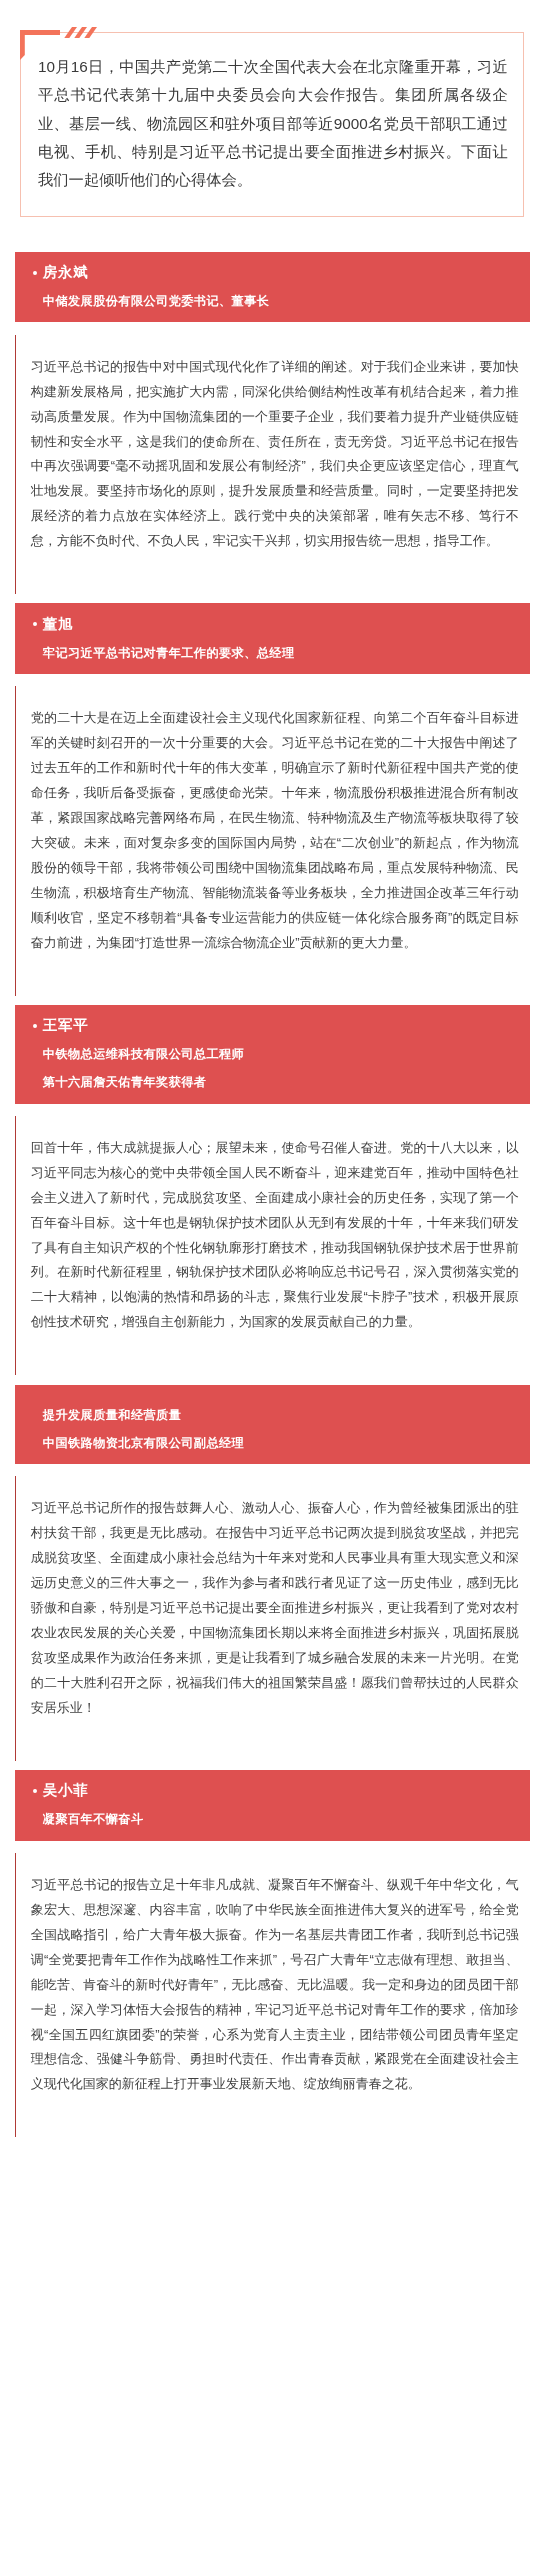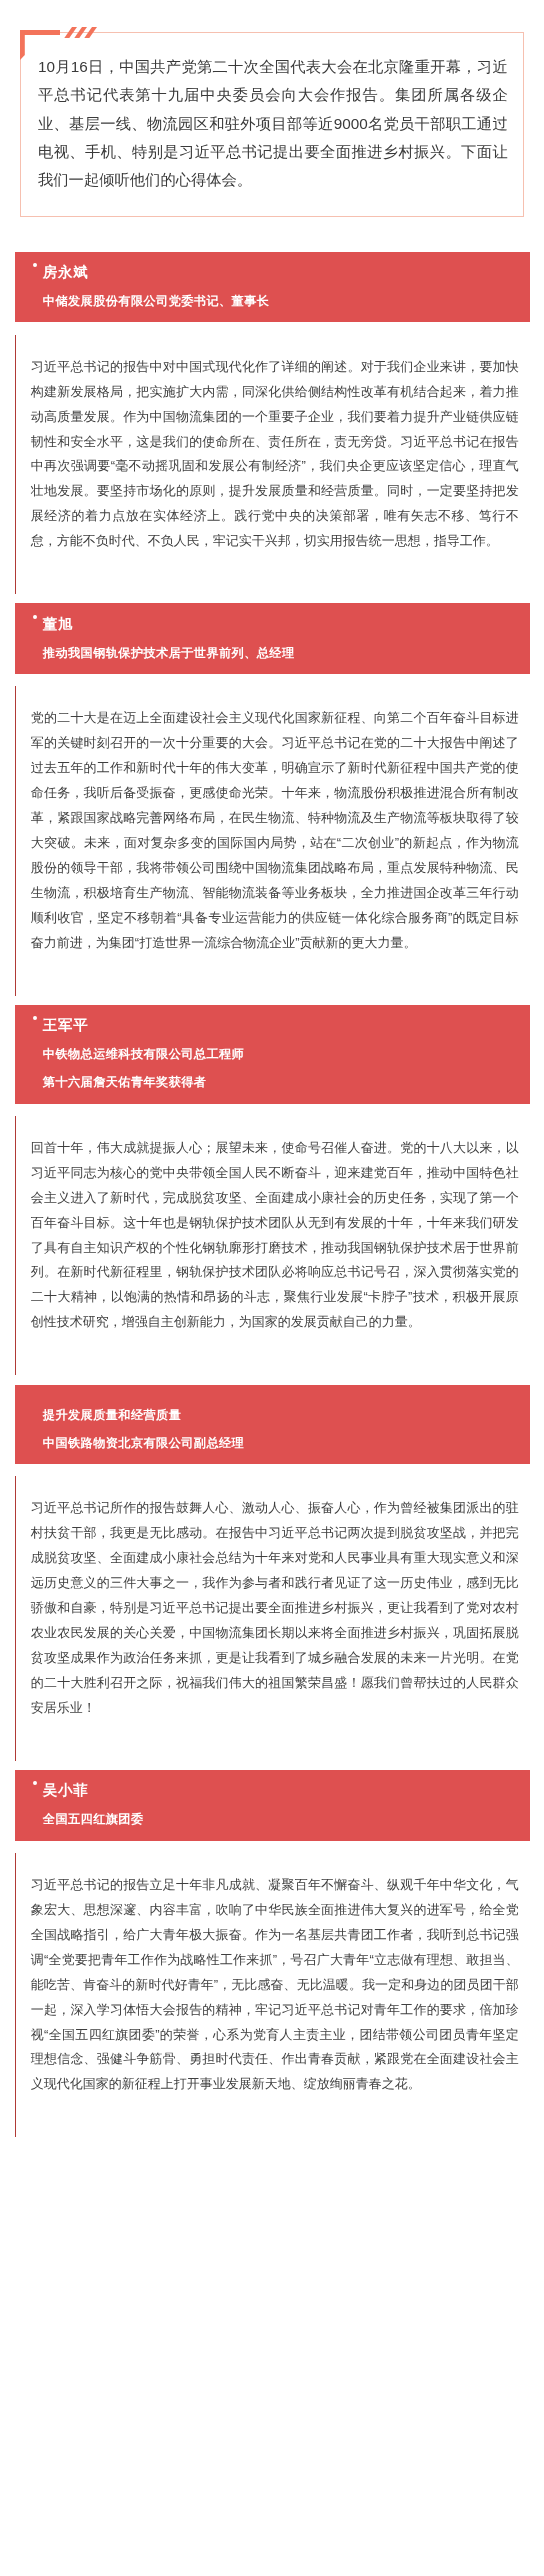--- a/index.html
+++ b/index.html
@@ -46,21 +46,21 @@
     transform:skewX(-35deg);
   }
   
   .section-banner{
     margin:0 14.5px;
     background:var(--banner-red);
     color:#ffffff;
     padding:11.4px 15.3px 12.2px 18.3px;
   }
   .banner-name-row{
-    display:flex;align-items:flex-start;
+    display:flex;align-items:center;
   }
   .bullet-dot{
     width:3.8px;height:3.8px;border-radius:50%;
     background:#ffffff;margin-right:6.1px;flex:0 0 auto;
   }
   .banner-name{
     font-size:14.5px;font-weight:bold;letter-spacing:0.8px;
   }
   .banner-title{
     font-size:12.2px;font-weight:bold;
@@ -103,21 +103,21 @@
     <div class="section-body">习近平总书记的报告中对中国式现代化作了详细的阐述。对于我们企业来讲，要加快构建新发展格局，把实施扩大内需，同深化供给侧结构性改革有机结合起来，着力推动高质量发展。作为中国物流集团的一个重要子企业，我们要着力提升产业链供应链韧性和安全水平，这是我们的使命所在、责任所在，责无旁贷。习近平总书记在报告中再次强调要“毫不动摇巩固和发展公有制经济”，我们央企更应该坚定信心，理直气壮地发展。要坚持市场化的原则，提升发展质量和经营质量。同时，一定要坚持把发展经济的着力点放在实体经济上。践行党中央的决策部署，唯有矢志不移、笃行不怠，方能不负时代、不负人民，牢记实干兴邦，切实用报告统一思想，指导工作。</div>
   </section>
 
   <section>
     <div class="section-banner">
       <div class="banner-name-row">
         <span class="bullet-dot"></span>
         <span class="banner-name">董旭</span>
       </div>
       <div>
-          <div class="banner-title">推动我国钢轨保护技术居于世界前列、总经理</div>
+          <div class="banner-title">牢记习近平总书记对青年工作的要求、总经理</div>
         </div>
     </div>
     <div class="section-body">党的二十大是在迈上全面建设社会主义现代化国家新征程、向第二个百年奋斗目标进军的关键时刻召开的一次十分重要的大会。习近平总书记在党的二十大报告中阐述了过去五年的工作和新时代十年的伟大变革，明确宣示了新时代新征程中国共产党的使命任务，我听后备受振奋，更感使命光荣。十年来，物流股份积极推进混合所有制改革，紧跟国家战略完善网络布局，在民生物流、特种物流及生产物流等板块取得了较大突破。未来，面对复杂多变的国际国内局势，站在“二次创业”的新起点，作为物流股份的领导干部，我将带领公司围绕中国物流集团战略布局，重点发展特种物流、民生物流，积极培育生产物流、智能物流装备等业务板块，全力推进国企改革三年行动顺利收官，坚定不移朝着“具备专业运营能力的供应链一体化综合服务商”的既定目标奋力前进，为集团“打造世界一流综合物流企业”贡献新的更大力量。</div>
   </section>
 
   <section>
     <div class="section-banner">
       <div class="banner-name-row">
         <span class="bullet-dot"></span>
         <span class="banner-name">王军平</span>
@@ -140,20 +140,20 @@
     <div class="section-body">习近平总书记所作的报告鼓舞人心、激动人心、振奋人心，作为曾经被集团派出的驻村扶贫干部，我更是无比感动。在报告中习近平总书记两次提到脱贫攻坚战，并把完成脱贫攻坚、全面建成小康社会总结为十年来对党和人民事业具有重大现实意义和深远历史意义的三件大事之一，我作为参与者和践行者见证了这一历史伟业，感到无比骄傲和自豪，特别是习近平总书记提出要全面推进乡村振兴，更让我看到了党对农村农业农民发展的关心关爱，中国物流集团长期以来将全面推进乡村振兴，巩固拓展脱贫攻坚成果作为政治任务来抓，更是让我看到了城乡融合发展的未来一片光明。在党的二十大胜利召开之际，祝福我们伟大的祖国繁荣昌盛！愿我们曾帮扶过的人民群众安居乐业！</div>
   </section>
 
   <section>
     <div class="section-banner">
       <div class="banner-name-row">
         <span class="bullet-dot"></span>
         <span class="banner-name">吴小菲</span>
       </div>
       <div>
-          <div class="banner-title">全国五四红旗团委</div>
+          <div class="banner-title">凝聚百年不懈奋斗</div>
         </div>
     </div>
     <div class="section-body">习近平总书记的报告立足十年非凡成就、凝聚百年不懈奋斗、纵观千年中华文化，气象宏大、思想深邃、内容丰富，吹响了中华民族全面推进伟大复兴的进军号，给全党全国战略指引，给广大青年极大振奋。作为一名基层共青团工作者，我听到总书记强调“全党要把青年工作作为战略性工作来抓”，号召广大青年“立志做有理想、敢担当、能吃苦、肯奋斗的新时代好青年”，无比感奋、无比温暖。我一定和身边的团员团干部一起，深入学习体悟大会报告的精神，牢记习近平总书记对青年工作的要求，倍加珍视“全国五四红旗团委”的荣誉，心系为党育人主责主业，团结带领公司团员青年坚定理想信念、强健斗争筋骨、勇担时代责任、作出青春贡献，紧跟党在全面建设社会主义现代化国家的新征程上打开事业发展新天地、绽放绚丽青春之花。</div>
   </section>
 
 </div>
 
 
 </body></html>

